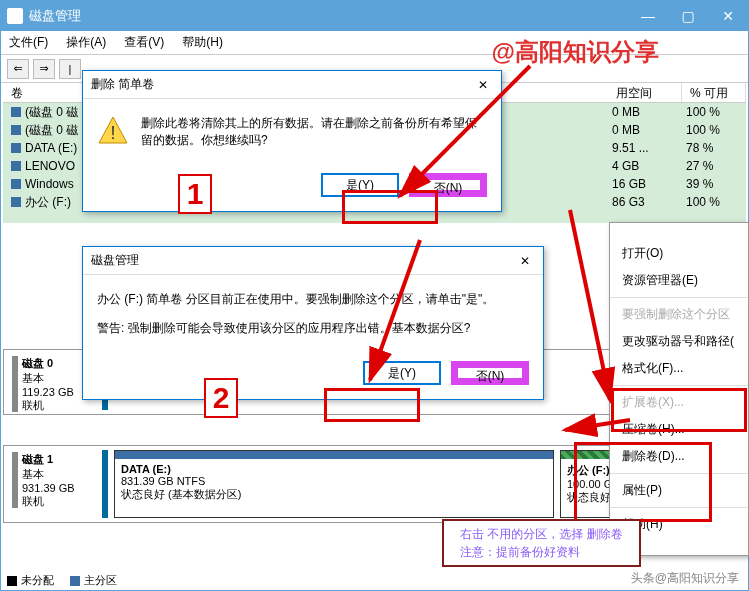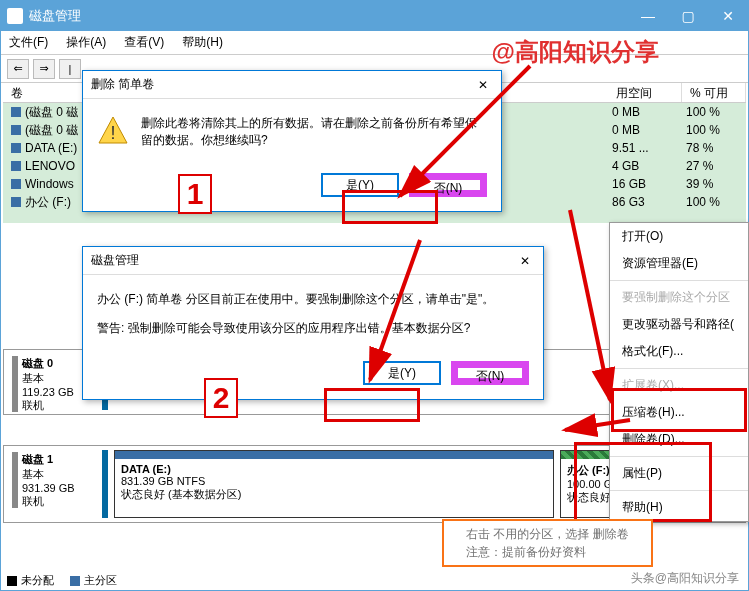--- a/index.html
+++ b/index.html
@@ -44,35 +44,35 @@
 .dlg-body { padding: 16px 14px; font-size: 12px; display: flex; gap: 12px; }
 .warn-ico { width: 32px; height: 32px; flex-shrink: 0; }
 .warn-ico svg { width: 100%; height: 100%; }
 .dlg-btns { display: flex; justify-content: flex-end; gap: 10px; padding: 8px 14px 14px; }
 .dlg-btns button { width: 78px; height: 24px; font-size: 12px; background: #fff; border: 7px solid #d946ef; }
 .dlg-btns button.primary { border: 2px solid #0078d7; }
 
 .dlg1 { top: 70px; left: 82px; width: 420px; }
 .dlg2 { top: 246px; left: 82px; width: 462px; }
 
-.ctx-menu { position: absolute; top: 222px; right: 0; width: 140px; background: #fff; border: 1px solid #999; font-size: 12px; padding: 0 0; box-shadow: 2px 2px 5px rgba(0,0,0,.3); }
+.ctx-menu { position: absolute; top: 222px; right: 0; width: 140px; background: #fff; border: 1px solid #999; font-size: 12px; padding: 17px 0; box-shadow: 2px 2px 5px rgba(0,0,0,.3); }
 .ctx-menu div { padding: 5px 12px; }
 .ctx-menu div.disabled { color: #aaa; }
 .ctx-menu hr { border: none; border-top: 1px solid #ddd; margin: 3px 0; }
 
 .watermark { position: absolute; top: 36px; right: 90px; font-size: 24px; font-weight: bold; color: #e03030; }
 .num-badge { position: absolute; width: 34px; height: 40px; background: #fff; border: 2px solid #d00; color: #d00; font-size: 30px; font-weight: bold; display: flex; align-items: center; justify-content: center; }
 .badge1 { top: 174px; left: 178px; }
 .badge2 { top: 378px; left: 204px; }
 .red-box { position: absolute; border: 3px solid #d00; pointer-events: none; }
 .rb-yes1 { top: 190px; left: 342px; width: 96px; height: 34px; }
 .rb-yes2 { top: 388px; left: 324px; width: 96px; height: 34px; }
 .rb-ctx { top: 388px; right: 2px; width: 136px; height: 44px; }
 .rb-part { top: 442px; left: 574px; width: 138px; height: 80px; }
-.note { position: absolute; bottom: 24px; left: 442px; border: 2px solid #f97316; padding: 4px 22px; font-size: 12px; color: #737373; background: #fff; line-height: 1.5; }
+.note { position: absolute; bottom: 24px; left: 442px; border: 2px solid #7f1d1d; padding: 4px 16px; font-size: 12px; color: #8b5cf6; background: #fff; line-height: 1.5; }
 
 .arrow { position: absolute; pointer-events: none; }
 .wm-foot { position: absolute; bottom: 4px; right: 10px; font-size: 12px; color: #888; margin-top: 6px; }
 .c-right { margin-left: auto; }
 </style>
 </head>
 <body>
 
 <div class="window">
   <div class="titlebar">

